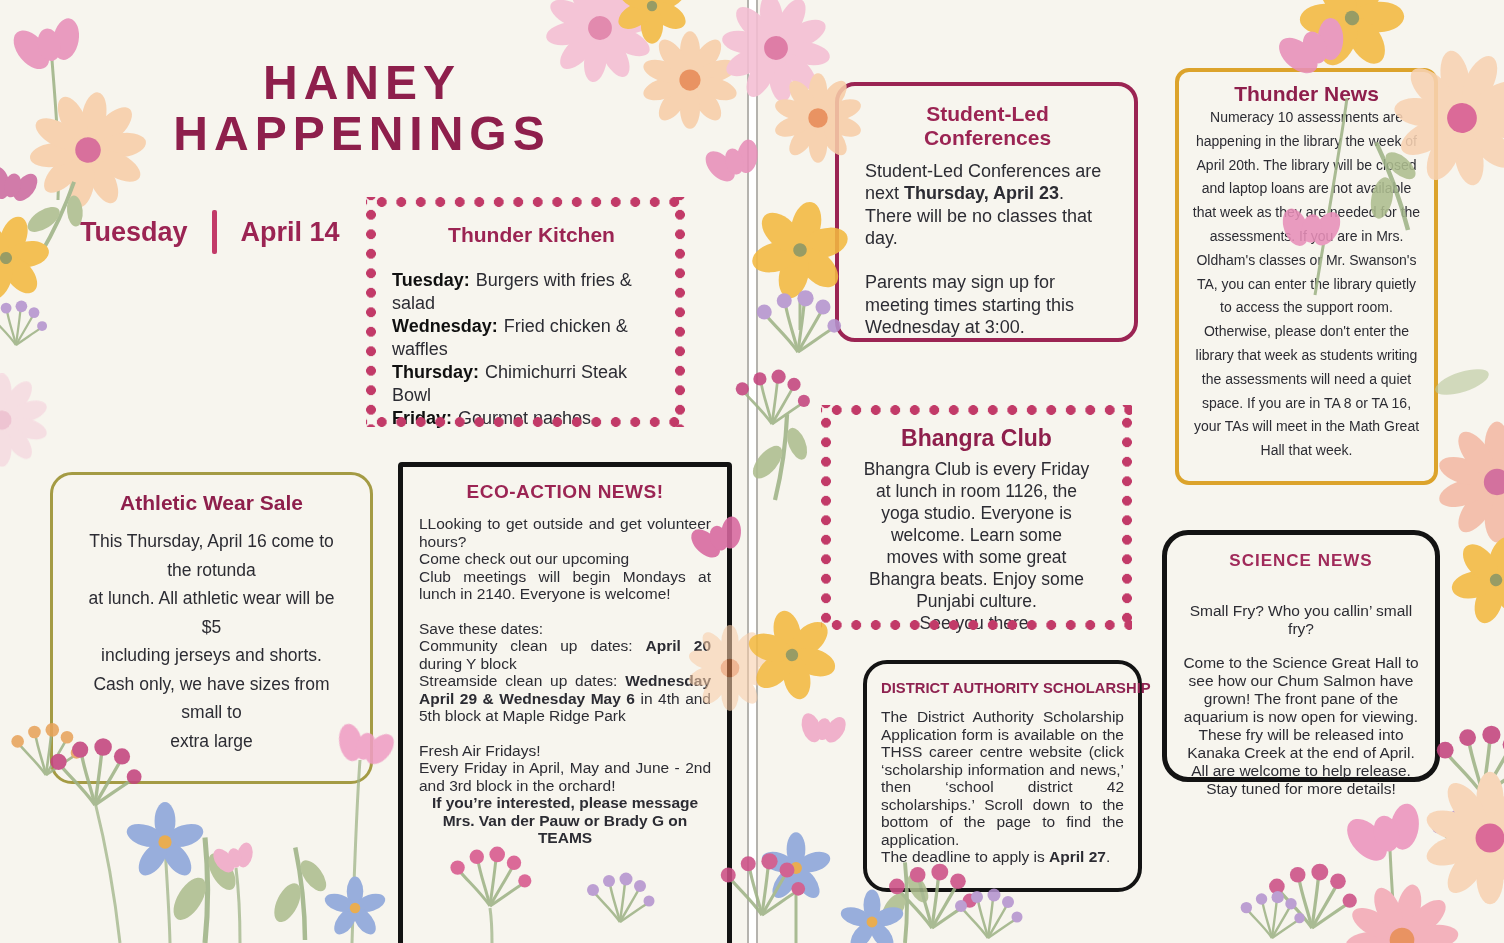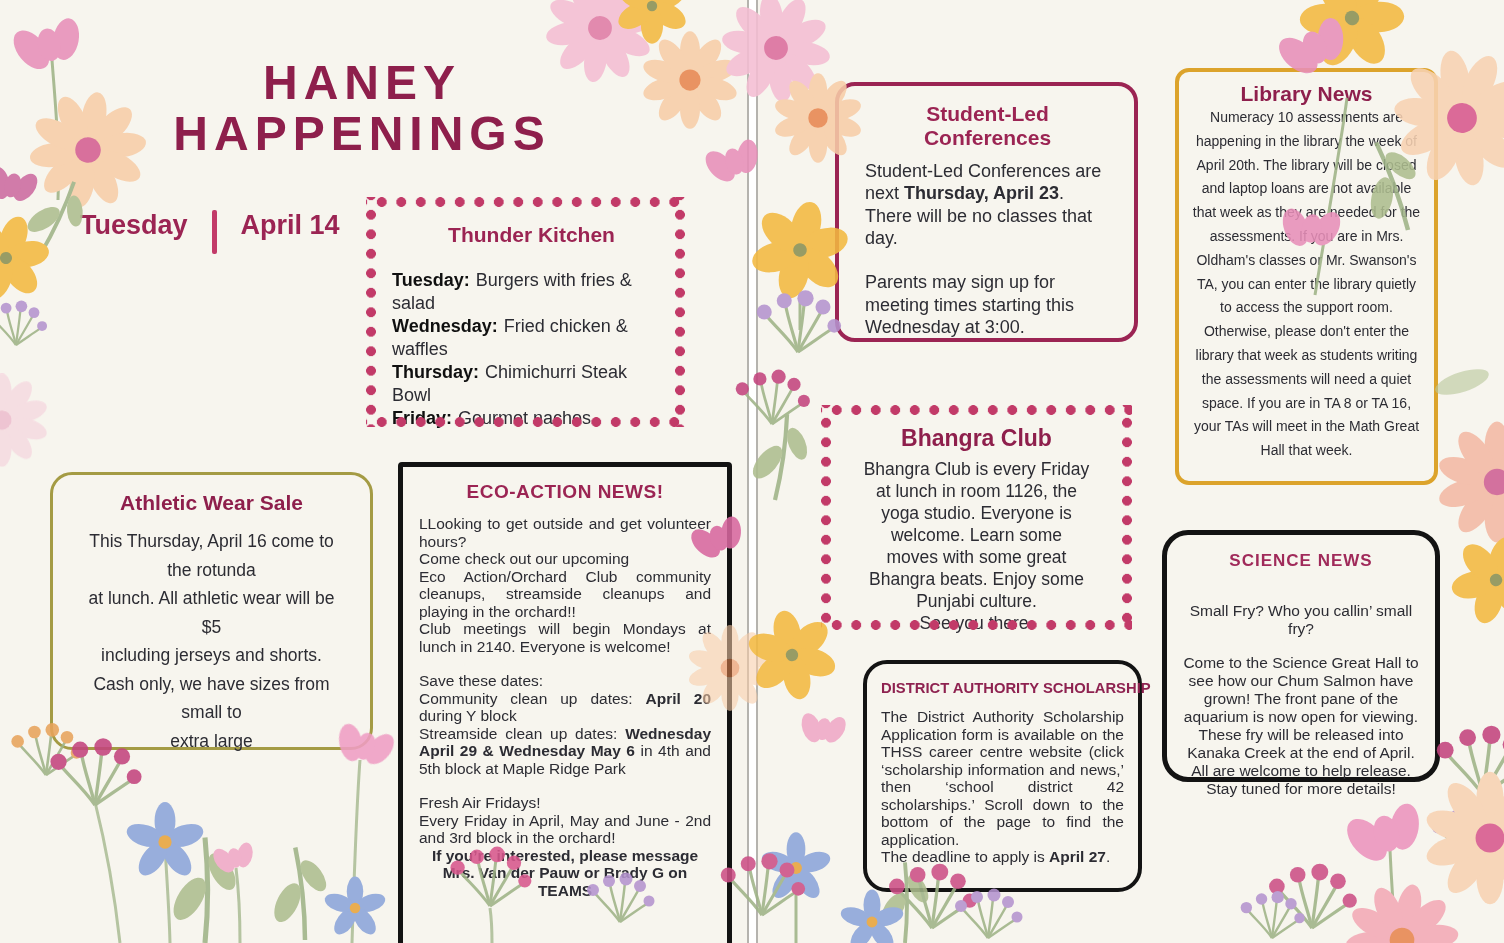--- a/index.html
+++ b/index.html
@@ -14,21 +14,21 @@
     background:#ffffff;border-left:2px solid #b5b3ae;border-right:2px solid #b5b3ae;
     z-index:1;
   }
   .flowers{position:absolute;left:0;top:0;z-index:3;pointer-events:none;}
   .title-block{
     position:absolute;left:112px;top:58px;width:500px;text-align:center;
     color:#8e1f4c;font-weight:700;font-size:48px;line-height:1.06;letter-spacing:6px;
     z-index:2;
   }
   .date-row{
-    position:absolute;left:80px;top:210px;display:flex;gap:24px;
+    position:absolute;left:80px;top:210px;display:flex;align-items:center;gap:24px;
     color:#9b2453;font-weight:700;font-size:27px;z-index:2;
   }
   .date-bar{width:5px;height:44px;background:#c23a68;border-radius:2px;}
   .box{position:absolute;box-sizing:border-box;background:#f7f5ee;z-index:2;}
   .box h2{margin:0;text-align:center;font-weight:700;}
   .pre{white-space:pre-line;}
   .center{text-align:center;}
   .b{font-weight:700;}
   p{margin:0;}
 
@@ -50,21 +50,21 @@
   
   .reminders{left:66px;top:278px;width:294px;height:173px;border:4px solid #bd3465;border-radius:24px;padding:16px 14px 0;}
   .reminders h2{color:#9b2453;font-size:23px;margin-bottom:11px;}
   .reminders .body{font-size:16.5px;line-height:1.2;}
 
   .thunder{left:368px;top:199px;width:315px;height:226px;border-radius:34px;padding:24px 12px 0 24px;}
   .thunder h2{color:#9b2453;font-size:21px;}
   .thunder .menu{margin-top:22px;font-size:18px;line-height:1.28;}
   .thunder .day{font-weight:700;color:#101010;margin-right:6px;}
 
-  .athletic{left:50px;top:472px;width:323px;height:278px;border:3px solid #a49b44;border-radius:22px;padding:16px 24px 0;}
+  .athletic{left:50px;top:472px;width:323px;height:312px;border:3px solid #a49b44;border-radius:22px;padding:16px 24px 0;}
   .athletic h2{color:#8e1f4c;font-size:21px;margin-bottom:12px;}
   .athletic .body{font-size:17.5px;line-height:1.63;}
 
   .eco{left:398px;top:462px;width:334px;height:542px;border:5px solid #131313;border-radius:4px;padding:14px 16px 0;}
   .eco h2{color:#9b2453;font-size:19px;letter-spacing:.5px;margin-bottom:12px;}
   .eco .body{font-size:15.5px;line-height:1.13;text-align:justify;}
   .gap-before{margin-top:17px;}
 
   .conferences{left:835px;top:82px;width:303px;height:260px;border:4px solid #9b2453;border-radius:20px;padding:16px 24px 0 26px;}
   .conferences h2{color:#9b2453;font-size:21px;margin-bottom:10px;}
@@ -355,21 +355,20 @@
 including jerseys and shorts.
 Cash only, we have sizes from small to
 extra large</p>
   </section>
 
   <section class="box eco">
     <h2>ECO-ACTION NEWS!</h2>
     <div class="body">
       <p><span>LLooking to get outside and get volunteer hours?</span></p>
       <p><span>Come check out our upcoming</span></p>
-      <p><span>Eco Action/Orchard Club community cleanups, streamside cleanups and playing in the orchard!!</span></p>
       <p><span>Club meetings will begin Mondays at lunch in 2140. Everyone is welcome!</span></p>
       <p class="gap-before"><span>Save these dates:</span></p>
       <p><span>Community clean up dates: </span><span class="b">April 20</span><span> during Y block</span></p>
       <p><span>Streamside clean up dates: </span><span class="b">Wednesday April 29 &amp; Wednesday May 6</span><span> in 4th and 5th block at Maple Ridge Park</span></p>
       <p class="gap-before"><span>Fresh Air Fridays!</span></p>
       <p><span>Every Friday in April, May and June - 2nd and 3rd block in the orchard!</span></p>
       <p class="center"><span class="b">If you’re interested, please message Mrs. Van der Pauw or Brady G on TEAMS</span></p>
     </div>
   </section>
 
@@ -395,21 +394,21 @@
 
   <section class="box scholarship">
     <h2>DISTRICT AUTHORITY SCHOLARSHIP</h2>
     <div class="body">
       <p><span>The District Authority Scholarship Application form is available on the THSS career centre website (click ‘scholarship information and news,’ then ‘school district 42 scholarships.’ Scroll down to the bottom of the page to find the application.</span></p>
       <p><span>The deadline to apply is </span><span class="b">April 27</span><span>.</span></p>
     </div>
   </section>
 
   <section class="box library">
-    <h2>Library News</h2>
+    <h2>Thunder News</h2>
     <p class="body pre center">Numeracy 10 assessments are
 happening in the library the week of
 April 20th. The library will be closed
 and laptop loans are not available
 that week as they are needed for the
 assessments. If you are in Mrs.
 Oldham's classes or Mr. Swanson's
 TA, you can enter the library quietly
 to access the support room.
 Otherwise, please don't enter the

